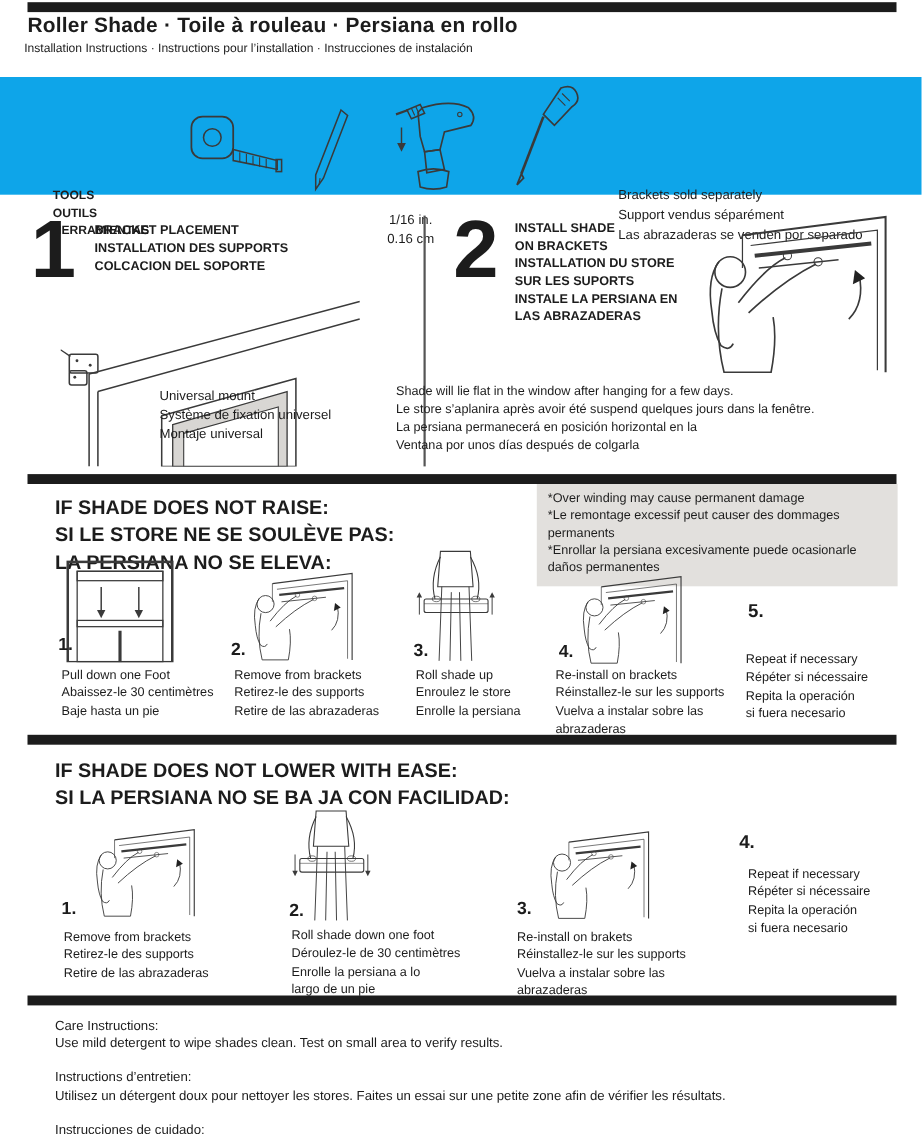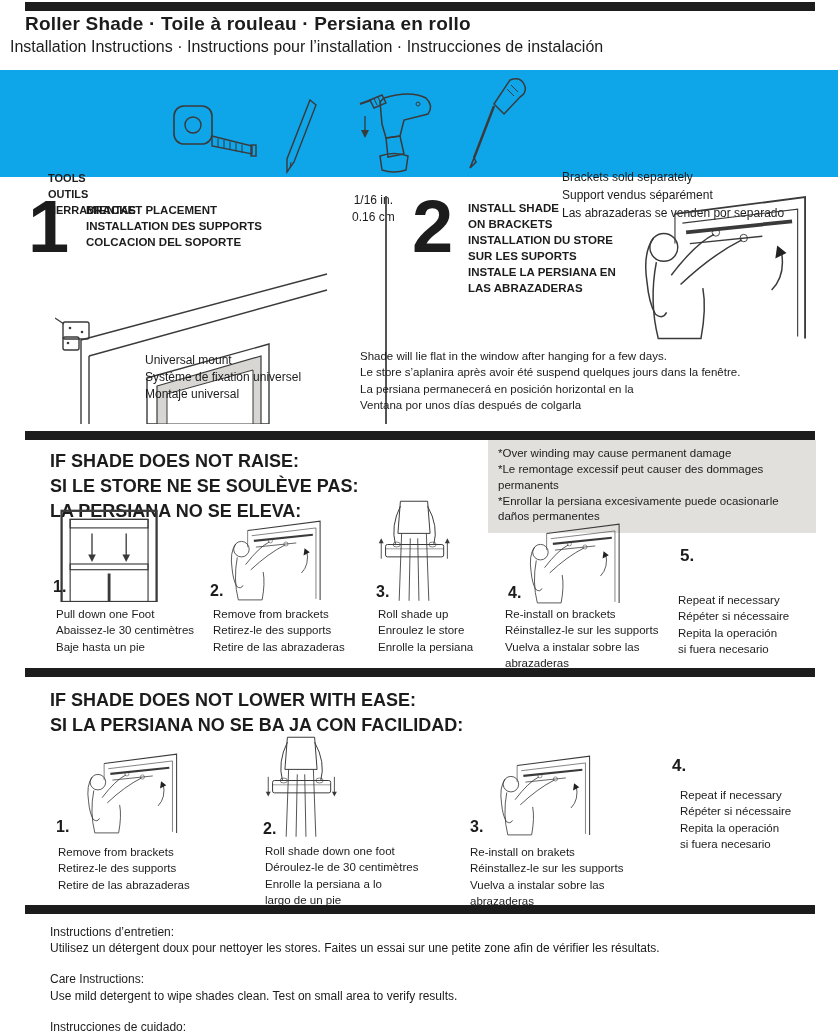--- a/index.html
+++ b/index.html
@@ -4,21 +4,21 @@
 <style>
   * { margin:0; padding:0; box-sizing:border-box; }
   html,body { background:#ffffff; }
   body { font-family:"Liberation Sans", sans-serif; color:#1c1c1c; }
   .page { position:relative; width:838px; height:1031px; background:#ffffff; overflow:hidden; }
 
   .abs { position:absolute; }
   .bar { position:absolute; left:25px; width:790px; height:9px; background:#1c1c1c; }
 
   .doc-title { left:25px; top:13px; font-size:19px; font-weight:bold; letter-spacing:.2px; }
-  .doc-subtitle { left:10px; top:38px; font-size:16px; }
+  .doc-subtitle { left:22px; top:38px; font-size:11px; }
 
   .tools-band { left:0; top:70px; width:838px; height:107px; background:#0ea5e9; }
   .tools-label { left:48px; top:101px; font-size:11px; font-weight:bold; line-height:1.45; }
   .drill-note { left:352px; top:122px; font-size:12px; line-height:1.4;text-align:center; }
   .brackets-note { left:562px; top:98px; font-size:12px; line-height:1.5; }
 
   .bignum { font-size:74px; font-weight:bold; line-height:.9; letter-spacing:-2px; }
   .step-head { font-size:11.5px; font-weight:bold; line-height:1.4; }
 
   .col-divider { left:385px; top:196px; width:2px; height:228px; background:#555; }
@@ -304,26 +304,26 @@
     <div>Repeat if necessary</div>
     <div>Répéter si nécessaire</div>
     <div>Repita la operación</div>
     <div>si fuera necesario</div>
   </div>
 
   <div class="bar" style="top:905px"></div>
 
   <div class="abs care">
     <div class="para">
+      <div>Care Instructions:</div>
+      <div>Use mild detergent to wipe shades clean. Test on small area to verify results.</div>
+    </div>
+    <div class="para">
       <div>Instructions d’entretien:</div>
       <div>Utilisez un détergent doux pour nettoyer les stores. Faites un essai sur une petite zone afin de vérifier les résultats.</div>
     </div>
     <div class="para">
-      <div>Care Instructions:</div>
-      <div>Use mild detergent to wipe shades clean. Test on small area to verify results.</div>
-    </div>
-    <div class="para">
       <div>Instrucciones de cuidado:</div>
 
     </div>
   </div>
 
 </div>
 
 </body></html>

